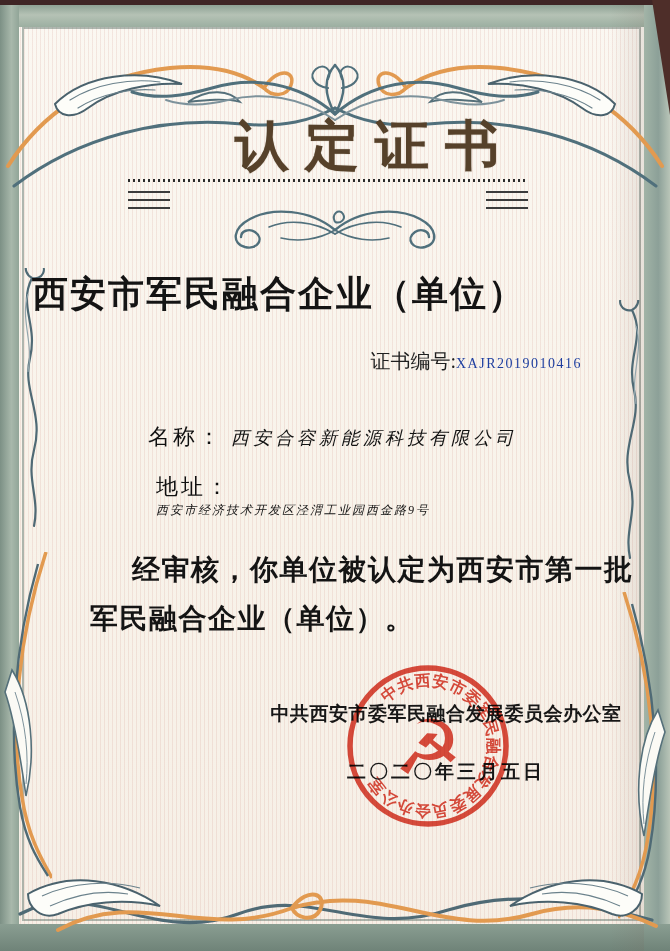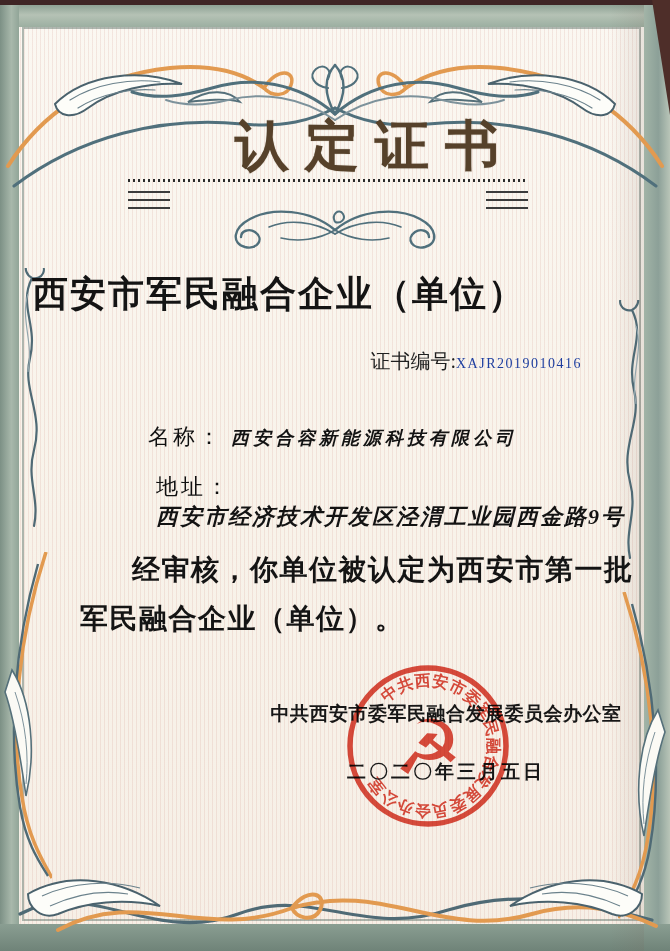--- a/index.html
+++ b/index.html
@@ -35,26 +35,26 @@
   .triple{position:absolute;z-index:5;top:191px;width:42px;height:22px;
     background:repeating-linear-gradient(180deg,#3c3c3c 0 2px,rgba(0,0,0,0) 2px 8px);}
   .triple-left{left:128px;} .triple-right{left:486px;}
   .heading{top:270px;left:0;width:670px;
     font-weight:700;font-size:36px;letter-spacing:2px;color:#141414;}
   .certno{top:348px;right:88px;font-size:20px;color:#1f1f1f;white-space:nowrap;}
   .certno .num{color:#1e3e9f;font-size:14px;letter-spacing:1.5px;font-weight:500;}
   .field{left:116px;display:flex;align-items:baseline;white-space:nowrap;text-align:right;}
   .field-name{top:422px;} .field-addr{top:472px;flex-direction:column;}
   .field .label{font-size:22px;letter-spacing:3px;color:#101010;}
-  .field .value{font-style:italic;font-weight:700;color:#131313;margin-left:8px;}
+  .field .value{font-style:italic;font-weight:400;color:#131313;margin-left:8px;}
   .field-name .value{font-size:18px;letter-spacing:4px;}
-  .field-addr .value{font-size:22px;letter-spacing:2px;}
+  .field-addr .value{font-size:12px;letter-spacing:2px;}
   .body-line{font-weight:700;font-size:28px;letter-spacing:1.5px;color:#141414;white-space:nowrap;}
   .body-line1{top:551px;left:100px;}
-  .body-line2{top:600px;left:48px;}
+  .body-line2{top:600px;left:58px;}
   .issuer{top:701px;left:160px;width:508px;text-align:center;
     font-weight:700;font-size:19px;letter-spacing:0.5px;color:#171717;white-space:nowrap;}
   .date{top:759px;left:160px;width:508px;text-align:center;
     font-weight:700;font-size:19px;letter-spacing:3px;color:#171717;}
   .seal{position:absolute;left:344px;top:662px;width:168px;height:168px;z-index:6;
     opacity:.9;mix-blend-mode:multiply;}
   svg{display:block;}
 </style>
 </head>
 <body>

